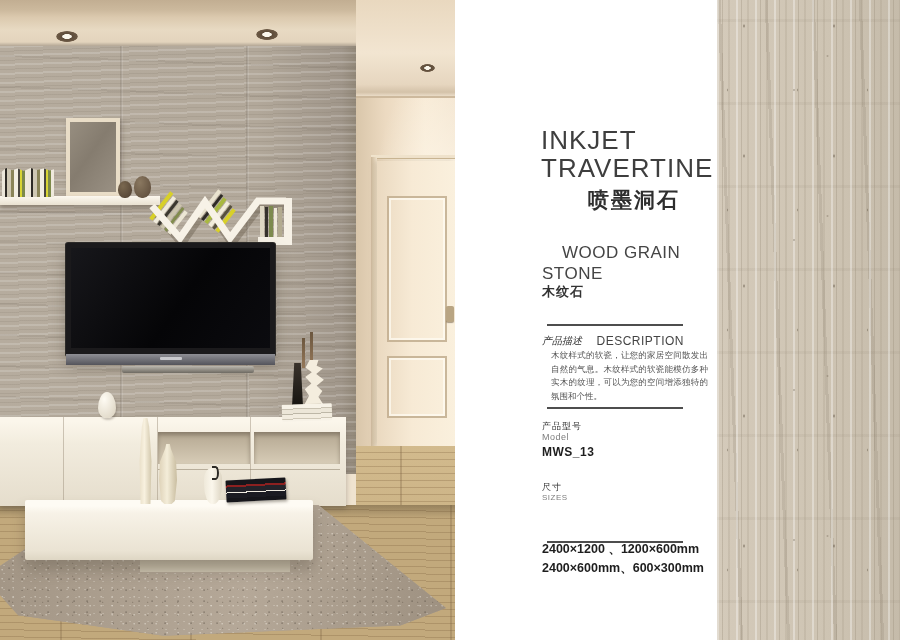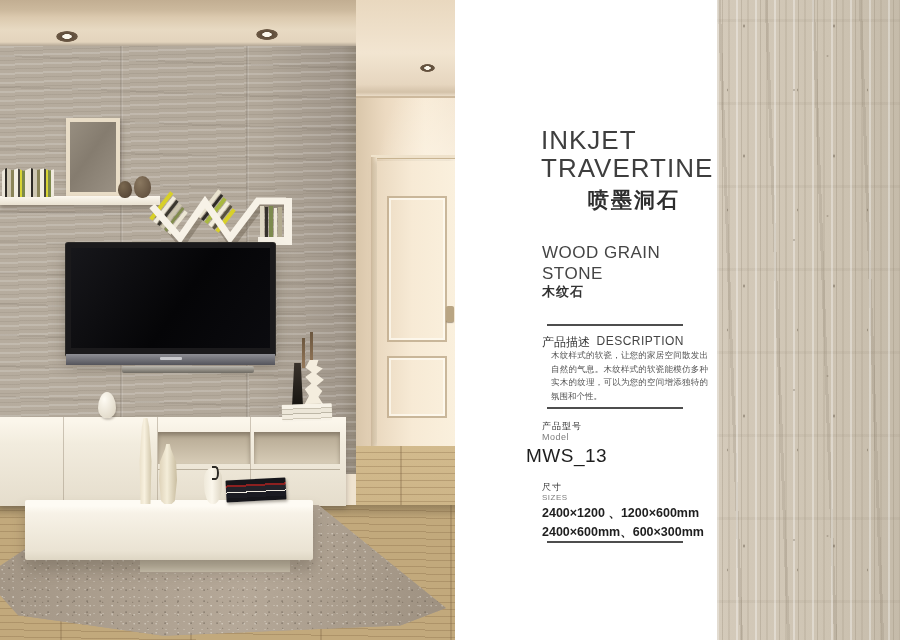--- a/index.html
+++ b/index.html
@@ -128,35 +128,35 @@
   .dp-low { left:387px; top:356px; width:60px; height:62px; }
   .door-handle { left:446px; top:306px; width:8px; height:16px; background:linear-gradient(180deg,#cbb astuce,#b9a583); background:#b9a583; border-radius:2px; box-shadow:0 1px 1px rgba(90,70,45,.5); }
 
   
   .info-panel { position:absolute; left:455px; top:0; width:262px; height:640px; background:#ffffff; }
   .info-panel .t { position:absolute; white-space:nowrap; }
   .title-en { left:86px; font-size:26px; line-height:28px; letter-spacing:1px; color:#3e3e3e; font-weight:400; }
   .te1 { top:126px; } .te2 { top:154px; }
   .title-cn { left:87px; top:186px; font-size:21px; font-weight:bold; color:#2e2e2e; letter-spacing:2px;margin-left:46px; }
   .cat-en { left:87px; font-size:17px; line-height:21px; color:#454545; letter-spacing:.5px; }
-  .ce1 { top:242px; } .ce2 { top:263px; }
+  .ce1 { top:242px;margin-left:20px; } .ce2 { top:263px; }
   .cat-cn { left:87px; top:283px; font-size:13px; font-weight:bold; color:#333; letter-spacing:1px; }
   .hr { position:absolute; left:92px; width:136px; height:2px; background:#4e4e4e; }
   .hr1 { top:324px; } .hr2 { top:407px; } .hr3 { top:541px; }
   .desc-row { position:absolute; left:87px; top:334px; width:142px; display:flex; justify-content:space-between; }
-  .desc-label-cn { font-size:12px; color:#333; }
+  .desc-label-cn { font-size:10px; color:#333;font-style:italic; }
   .desc-label-en { font-size:12px; color:#444; letter-spacing:.5px; }
   .desc-body { position:absolute; left:96px; top:349px; width:157px; font-size:8.5px; line-height:13.5px;
     color:#555; text-align:justify; white-space:normal; }
   .lab-cn { left:87px; font-size:9px; color:#333; letter-spacing:1px; }
   .lab-en { left:87px; font-size:9px; color:#7d7d7d; letter-spacing:.5px; }
   .mcn { top:420px; } .men { top:432px; }
-  .model-val { left:71px; top:445px; font-size:19px; font-weight:normal; color:#1e1e1e; letter-spacing:.5px; }
+  .model-val { left:87px; top:445px; font-size:12px; font-weight:bold; color:#1e1e1e; letter-spacing:.5px; }
   .scn { top:481px; } .sen { top:493px; font-size:8px; }
-  .size-line { left:87px; font-size:12.5px; font-weight:bold; color:#1e1e1e; }
+  .size-line { left:87px; font-size:12.5px; font-weight:bold; color:#1e1e1e;margin-top:36px; }
   .sl1 { top:505px; } .sl2 { top:524px; }
 
   
   .texture-panel { position:absolute; left:717px; top:0; width:183px; height:640px; background-color:#cdc3b2;
     background-image:
       radial-gradient(2px 3px at 30% 20%, rgba(80,68,52,.65), rgba(0,0,0,0) 70%),
       radial-gradient(2px 2px at 70% 60%, rgba(90,78,60,.55), rgba(0,0,0,0) 70%),
       radial-gradient(1.5px 2.5px at 15% 75%, rgba(80,68,52,.5), rgba(0,0,0,0) 70%),
       radial-gradient(2px 2px at 85% 35%, rgba(95,82,64,.45), rgba(0,0,0,0) 70%),
       repeating-linear-gradient(90deg, rgba(255,255,255,.34) 0 2px, rgba(0,0,0,0) 2px 5px, rgba(140,128,108,.28) 5px 6px, rgba(0,0,0,0) 6px 11px, rgba(160,148,128,.22) 11px 13px, rgba(0,0,0,0) 13px 19px),

